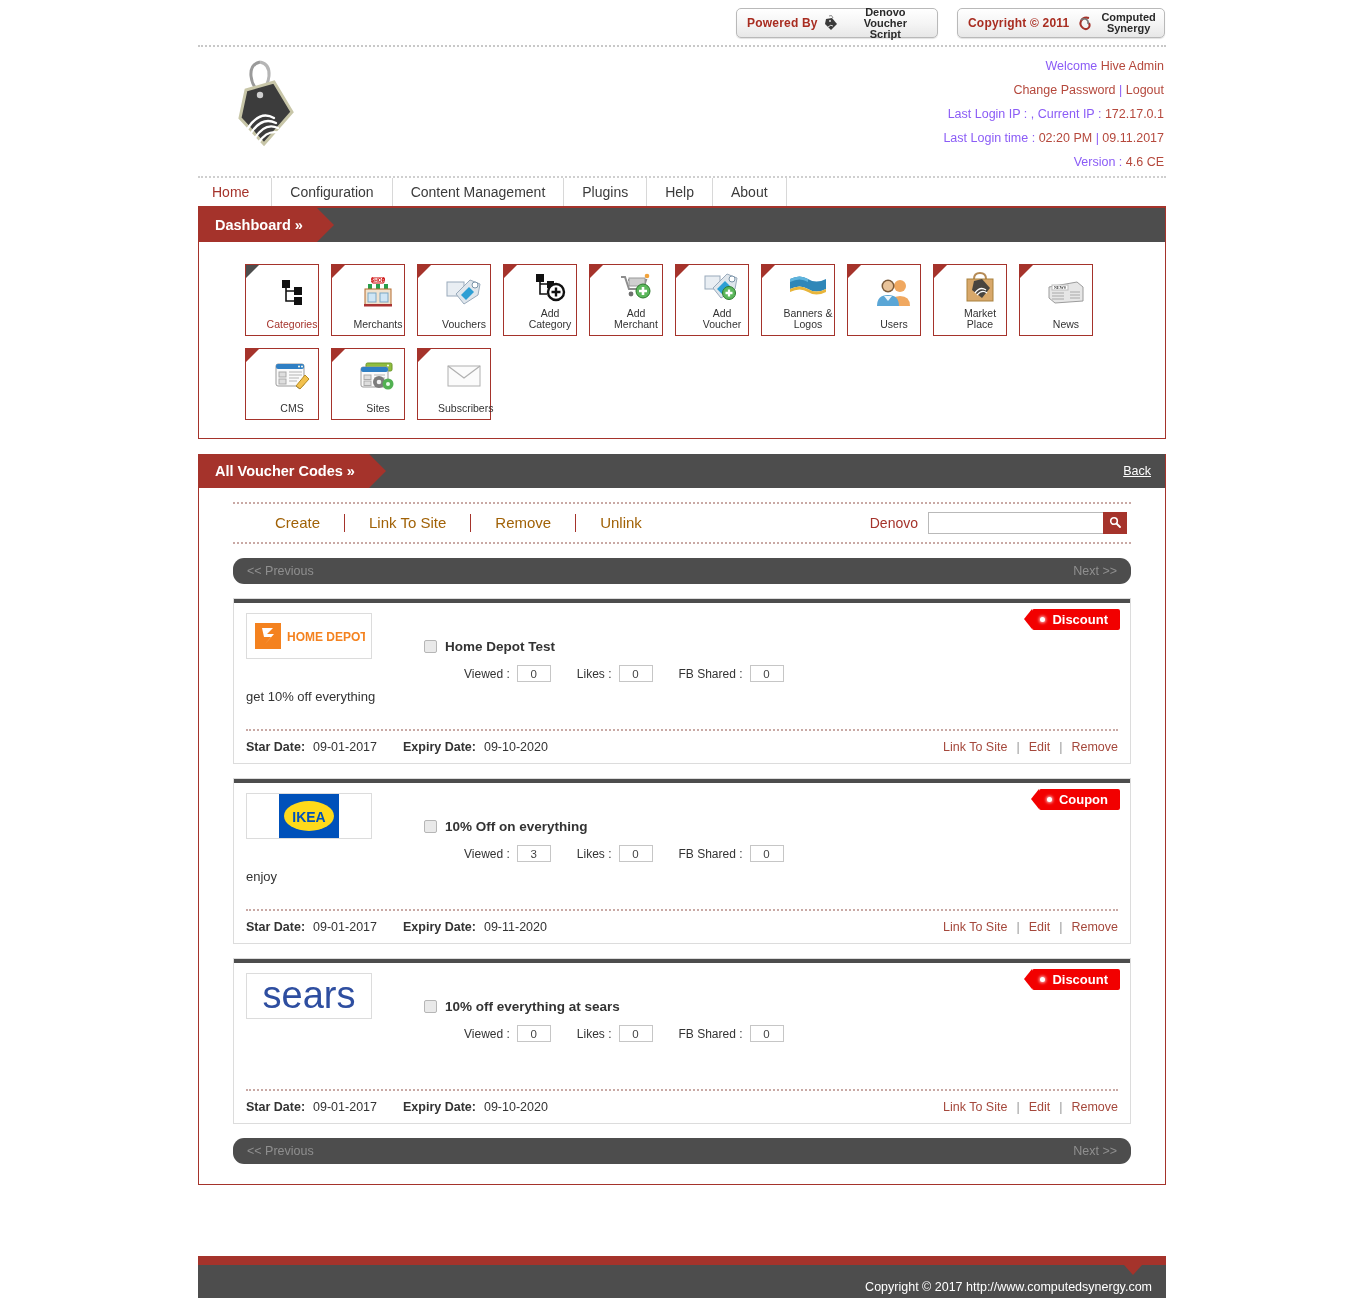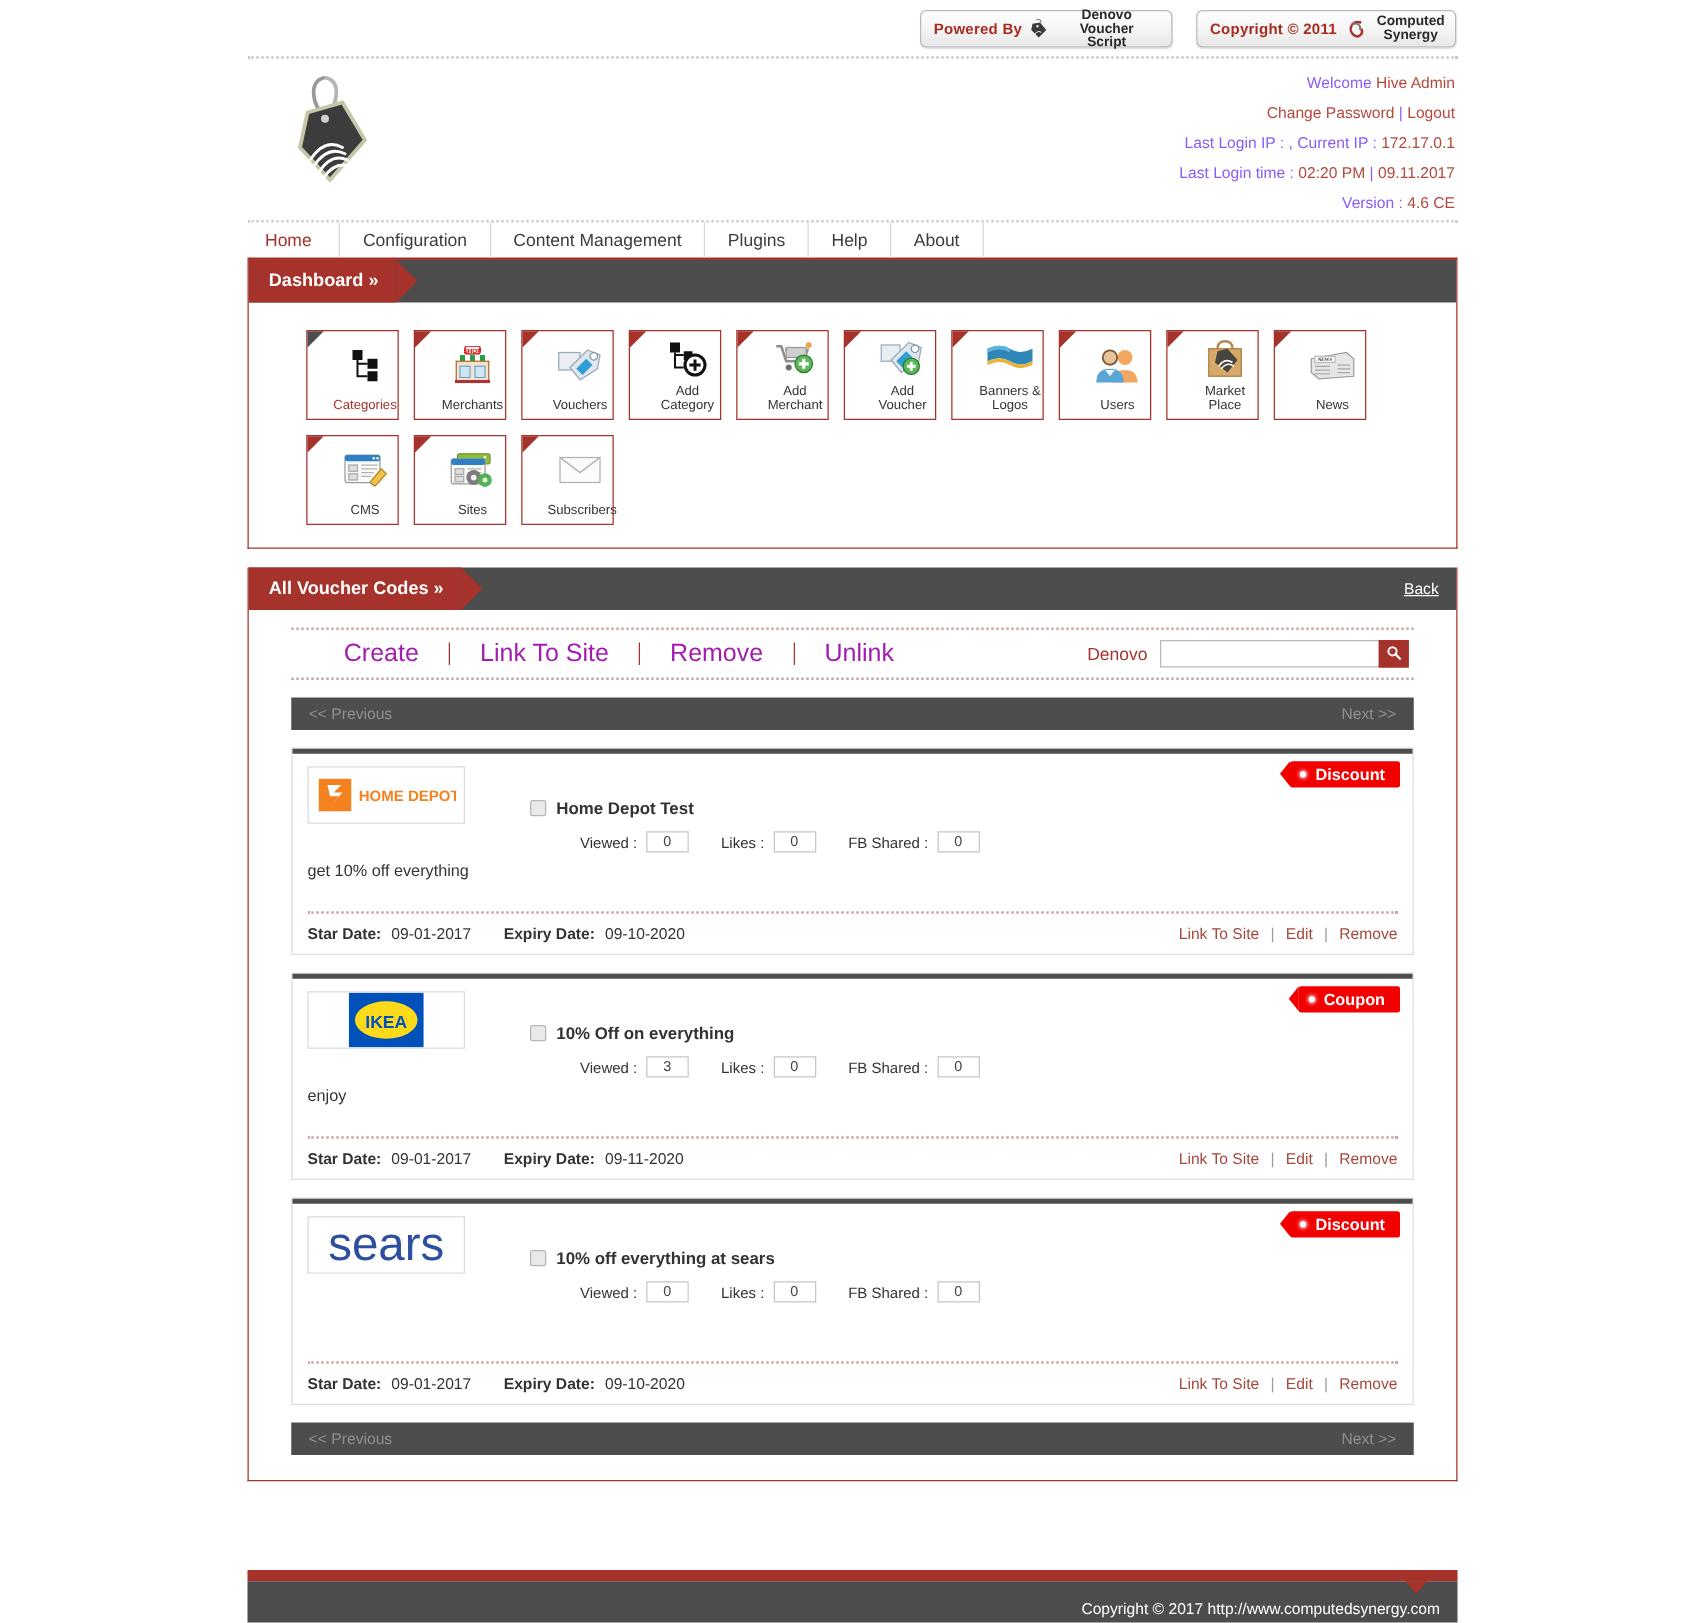--- a/index.html
+++ b/index.html
@@ -122,39 +122,39 @@
 
   
   .vpanel-body { padding:14px 34px 20px 34px; }
   .toolbar-dots-top { border-top:2px dotted #c9a9a5; }
   .toolbar {
     height:40px; display:flex; align-items:center;
     border-bottom:2px dotted #c9a9a5;
     padding-left:18px;
   }
   .tb-item {
-    font-size:20px; color:#a21caf; padding:0 24px; cursor:pointer;
+    font-size:15px; color:#a16207; padding:0 24px; cursor:pointer;
     border-right:1px solid #a5332b; line-height:18px;
   }
   .tb-item:last-of-type { border-right:none; }
   .search-group { margin-left:auto; display:flex; align-items:center; padding-right:4px;}
   .search-label { color:#a5332b; font-size:14px; margin-right:10px; }
   .search-input {
     width:175px; height:22px; border:1px solid #b9b9b9; border-right:none;
     font-family:"Liberation Sans", sans-serif; font-size:12px; padding:0 5px;
     outline:none;
   }
   .search-btn {
     width:24px; height:22px; background:#a5332b; border:1px solid #a5332b;
     display:flex; align-items:center; justify-content:center; cursor:pointer;
   }
 
   .pager {
     background:#4d4d4d; height:26px; display:flex; align-items:center;
-    margin-top:14px; padding:0 14px; color:#8f8f8f; font-size:12.5px;
+    margin-top:14px; padding:0 14px; color:#8f8f8f; font-size:12.5px;border-radius:11px;
   }
   .pager .next { margin-left:auto; }
   .pager span { cursor:pointer; }
 
   
   .vcard { border:1px solid #dcdcdc; margin-top:14px; position:relative; background:#fff; }
   .vcard-top { height:4px; background:#4d4d4d; }
   .vcard-inner { padding:10px 12px 0 12px; position:relative; min-height:126px; }
   .vlogo {
     width:126px; height:46px; border:1px solid #dcdcdc; background:#fff;

